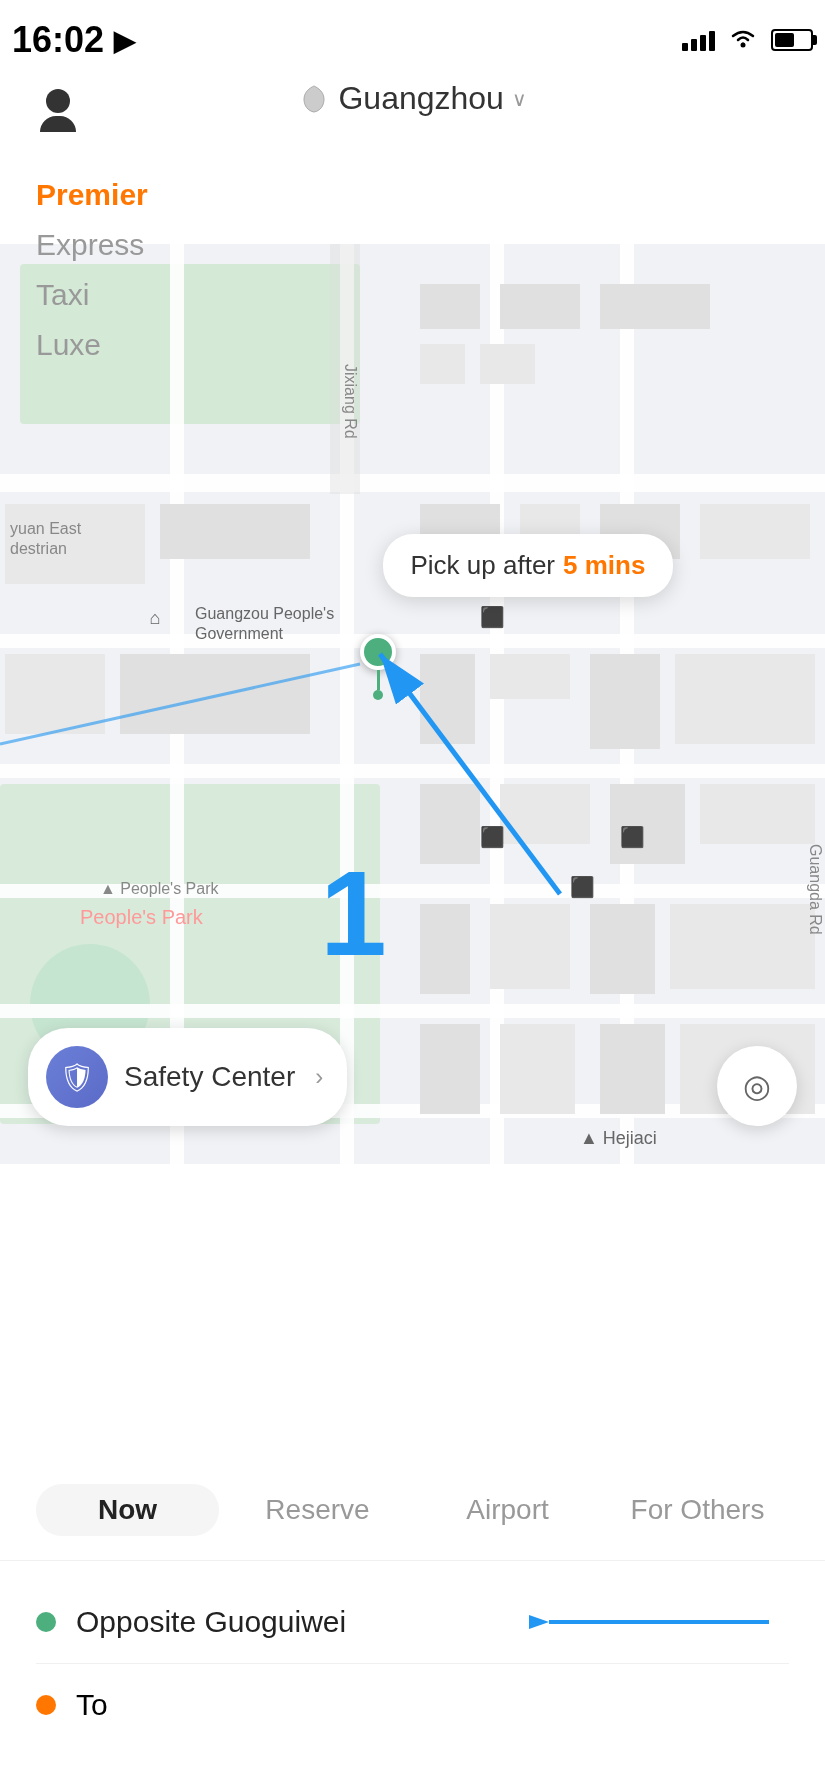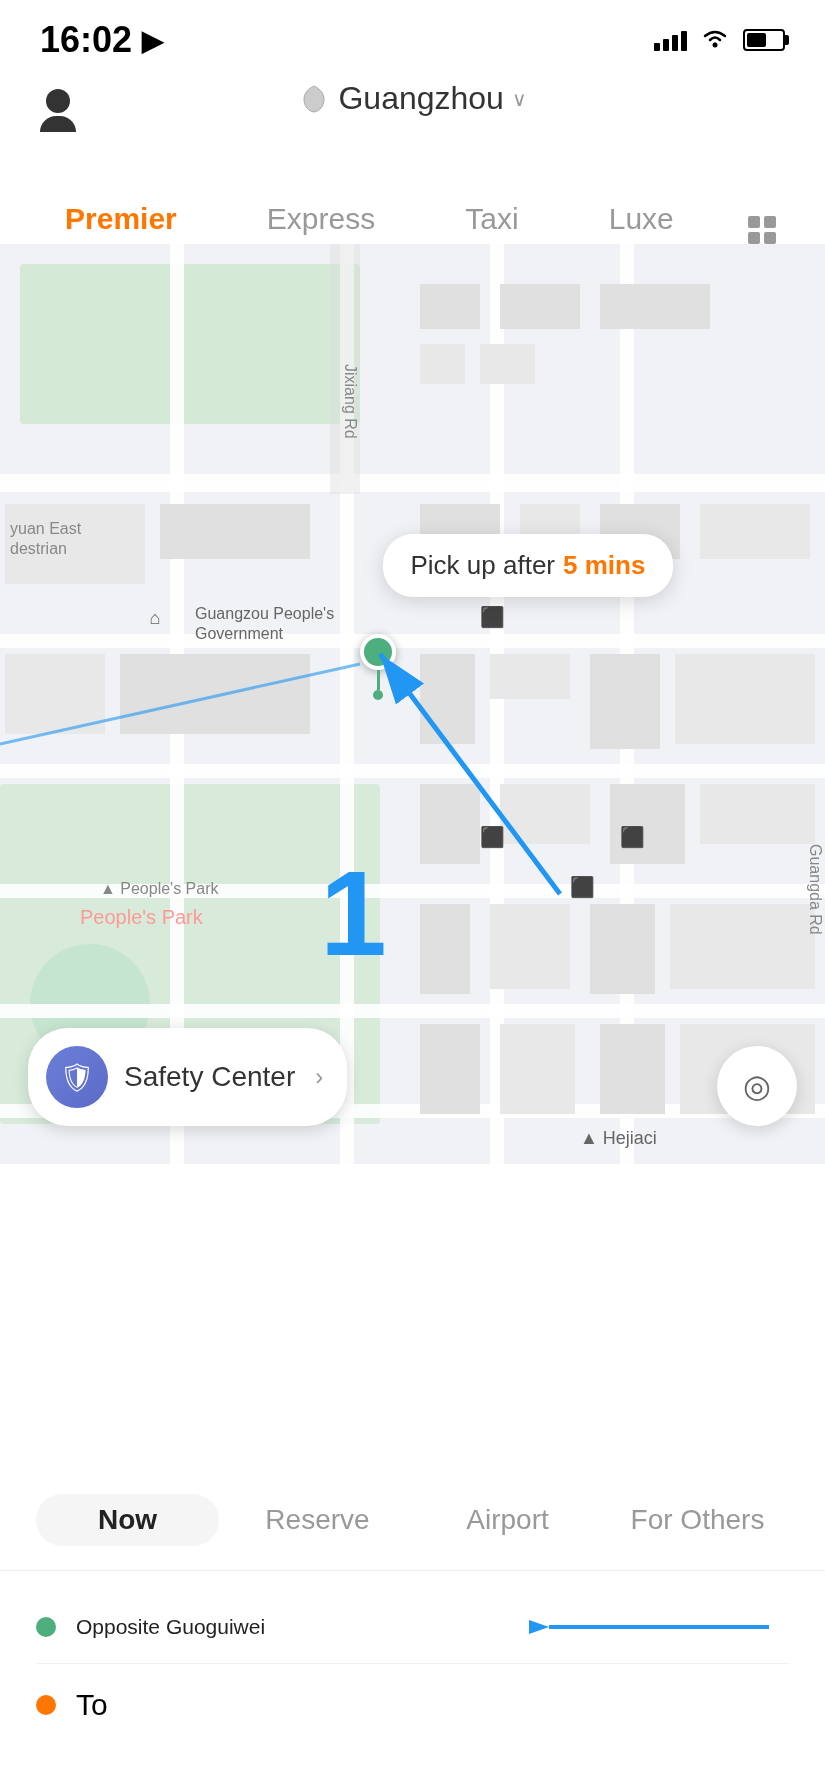--- a/index.html
+++ b/index.html
@@ -12,21 +12,21 @@
       overflow: hidden;
       position: relative;
     }
 
     
     .status-bar {
       height: 80px;
       background: #fff;
       display: flex;
       justify-content: space-between;
-      padding: 0 40px;
+      padding: 0 12px;
       position: relative;
       z-index: 10;
     }
     .status-time {
       font-size: 36px;
       font-weight: 700;
       color: #000;
       display: flex;
       align-items: center;
       gap: 6px;
@@ -132,25 +132,26 @@
     }
     .header-right {
       width: 60px;
     }
 
     
     .service-tabs {
       height: 74px;
       background: #fff;
       display: flex;
-      align-items: flex-end;
+      align-items: flex-start;
       justify-content: space-around;
       padding: 0 20px;
       position: relative;
       z-index: 10;
+      flex-direction: column;
     }
     .service-tab {
       font-size: 30px;
       color: #999;
       cursor: pointer;
       padding: 8px 16px;
     }
     .service-tab.active {
       color: #FF7700;
       font-weight: 600;
@@ -371,21 +372,21 @@
     }
     .location-dot {
       width: 20px;
       height: 20px;
       border-radius: 50%;
       flex-shrink: 0;
     }
     .dot-green { background: #4CAF7D; }
     .dot-orange { background: #FF7700; }
     .location-text {
-      font-size: 21px;
+      font-size: 30px;
       color: #222;
       flex: 1;
     }
     .location-placeholder {
       font-size: 30px;
       color: #000000;
       flex: 1;
     }
 
     

